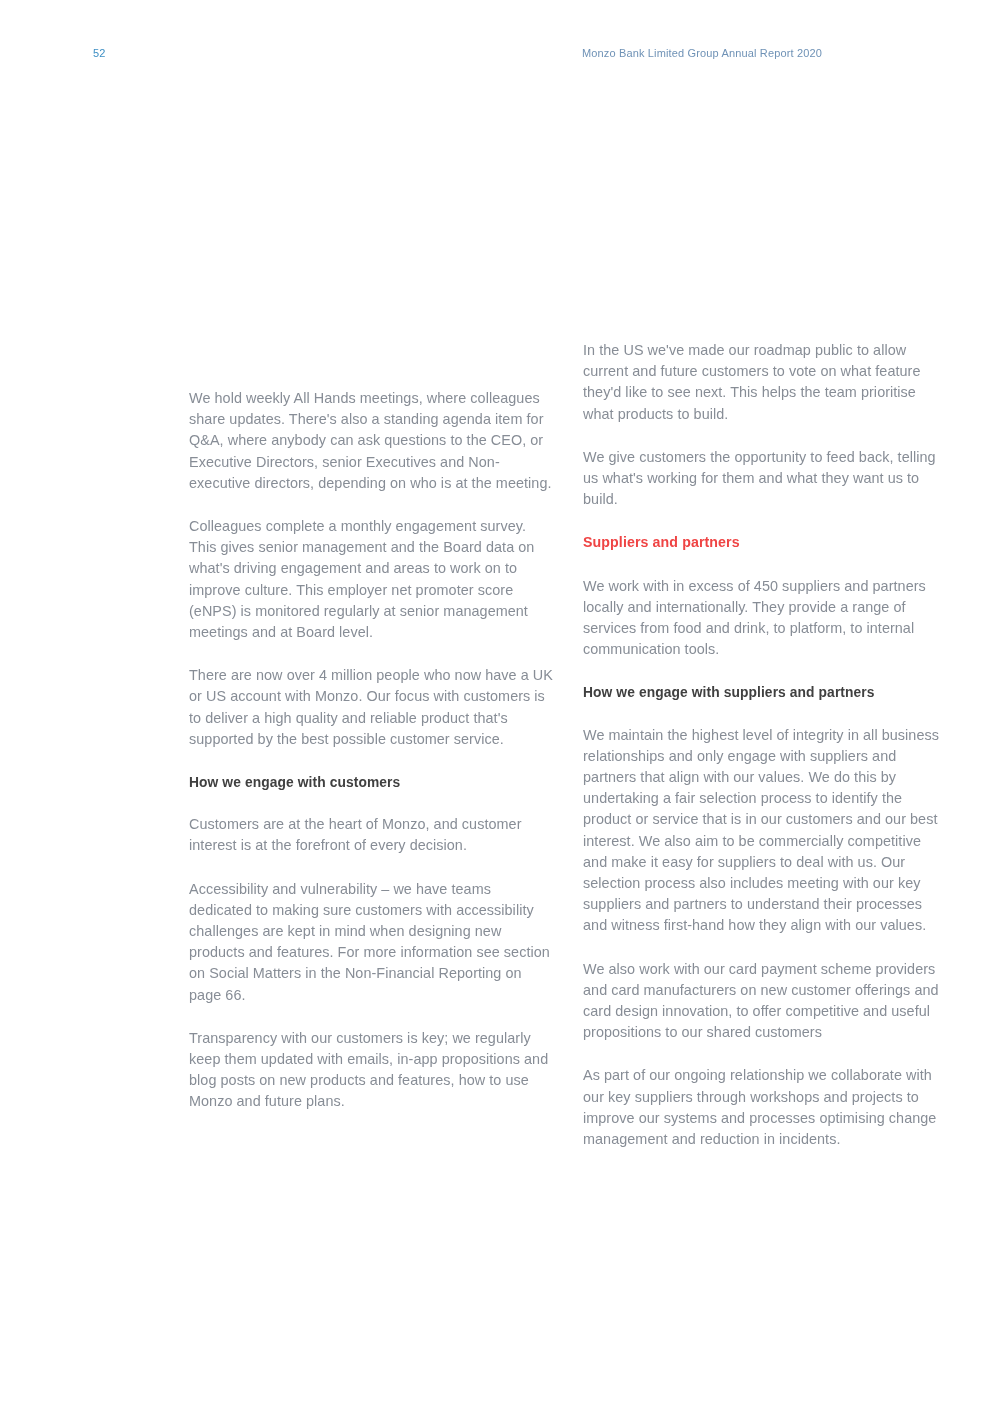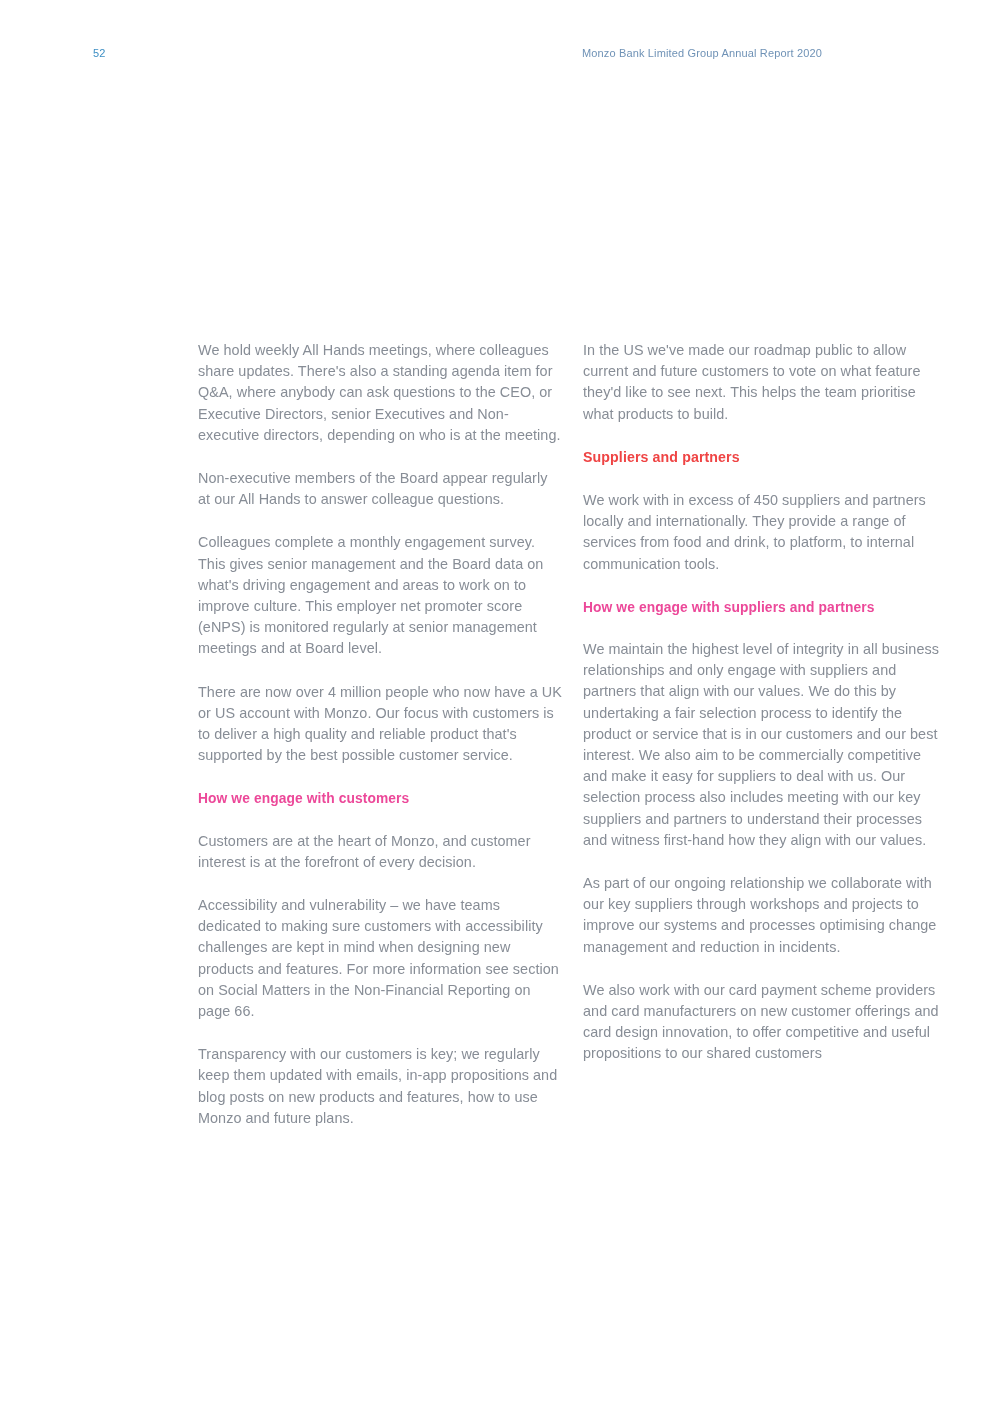--- a/index.html
+++ b/index.html
@@ -56,21 +56,21 @@
     position: absolute;
     top: 340px;
     left: 0;
     right: 0;
   }
   .col {
     position: absolute;
     top: 0;
     width: 364px;
   }
-  .col-left  { left: 198px; }
+  .col-left  { left: 189px; margin-top: 48px; }
   .col-right { left: 583px; }
 
   p.body-text {
     margin: 0 0 22px 0;
     font-size: 14.4px;
     line-height: 21.2px;
     letter-spacing: 0.06px;
     color: #878d96;
     font-weight: 400;
   }
@@ -83,57 +83,57 @@
     letter-spacing: 0.1px;
     font-weight: 700;
     color: #ef4444;
   }
   h3.sub-heading {
     margin: 0 0 21px 0;
     font-size: 13.8px;
     line-height: 21.2px;
     letter-spacing: 0.1px;
     font-weight: 700;
-    color: #ec4899;
+    color: #404040;
   }
 
   
   .spacer-before-section { margin-top: 40px; }
 </style>
 </head>
 <body>
 
 <div class="page">
 
   <div class="running-header">
     <div class="folio">52</div>
     <div class="header-title">Monzo Bank Limited Group Annual Report 2020</div>
   </div>
 
   <div class="columns">
 
     <div class="col col-left">
       <p class="body-text">We hold weekly All Hands meetings, where colleagues share updates. There's also a standing agenda item for Q&amp;A, where anybody can ask questions to the CEO, or Executive Directors, senior Executives and Non-executive directors, depending on who is at the meeting.</p>
-      <p class="body-text">Non-executive members of the Board appear regularly at our All Hands to answer colleague questions.</p>
       <p class="body-text">Colleagues complete a monthly engagement survey. This gives senior management and the Board data on what's driving engagement and areas to work on to improve culture. This employer net promoter score (eNPS) is monitored regularly at senior management meetings and at Board level.</p>
 
       <p class="body-text">There are now over 4 million people who now have a UK or US account with Monzo. Our focus with customers is to deliver a high quality and reliable product that's supported by the best possible customer service.</p>
 
       <h3 class="sub-heading">How we engage with customers</h3>
       <p class="body-text">Customers are at the heart of Monzo, and customer interest is at the forefront of every decision.</p>
       <p class="body-text">Accessibility and vulnerability – we have teams dedicated to making sure customers with accessibility challenges are kept in mind when designing new products and features. For more information see section on Social Matters in the Non-Financial Reporting on page 66.</p>
       <p class="body-text">Transparency with our customers is key; we regularly keep them updated with emails, in-app propositions and blog posts on new products and features, how to use Monzo and future plans.</p>
     </div>
 
     <div class="col col-right">
       <p class="body-text">In the US we've made our roadmap public to allow current and future customers to vote on what feature they'd like to see next. This helps the team prioritise what products to build.</p>
+      <p class="body-text">We give customers the opportunity to feed back, telling us what's working for them and what they want us to build.</p>
 
       <h2 class="section-heading">Suppliers and partners</h2>
       <p class="body-text">We work with in excess of 450 suppliers and partners locally and internationally. They provide a range of services from food and drink, to platform, to internal communication tools.</p>
 
       <h3 class="sub-heading">How we engage with suppliers and partners</h3>
       <p class="body-text">We maintain the highest level of integrity in all business relationships and only engage with suppliers and partners that align with our values. We do this by undertaking a fair selection process to identify the product or service that is in our customers and our best interest. We also aim to be commercially competitive and make it easy for suppliers to deal with us. Our selection process also includes meeting with our key suppliers and partners to understand their processes and witness first-hand how they align with our values.</p>
+      <p class="body-text">We also work with our card payment scheme providers and card manufacturers on new customer offerings and card design innovation, to offer competitive and useful propositions to our shared customers</p>
       <p class="body-text">As part of our ongoing relationship we collaborate with our key suppliers through workshops and projects to improve our systems and processes optimising change management and reduction in incidents.</p>
-      <p class="body-text">We also work with our card payment scheme providers and card manufacturers on new customer offerings and card design innovation, to offer competitive and useful propositions to our shared customers</p>
     </div>
 
   </div>
 </div>
 
 </body></html>

